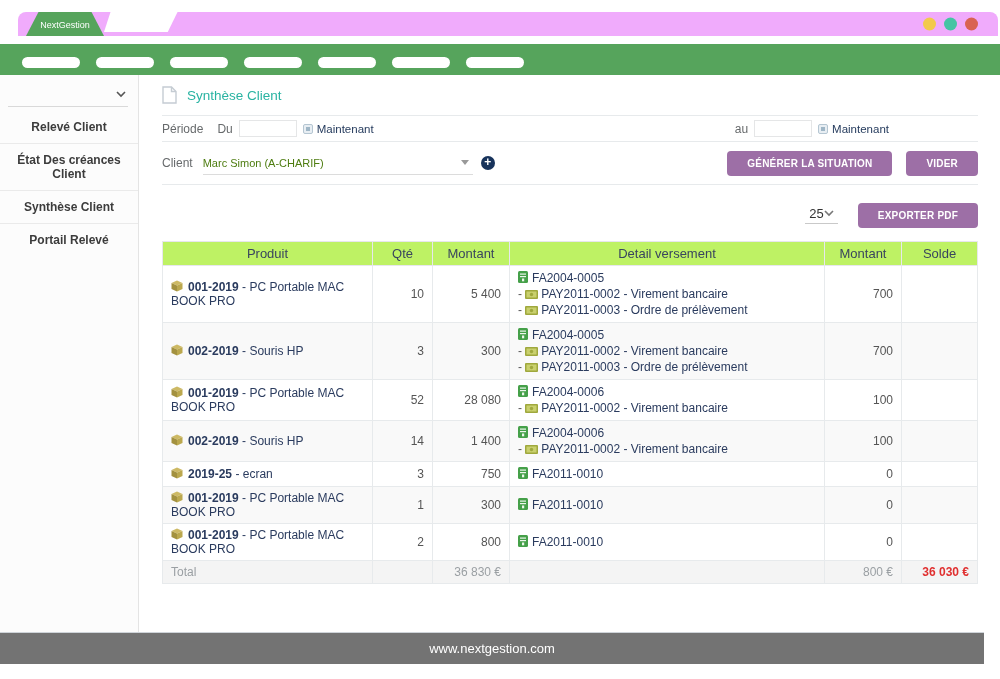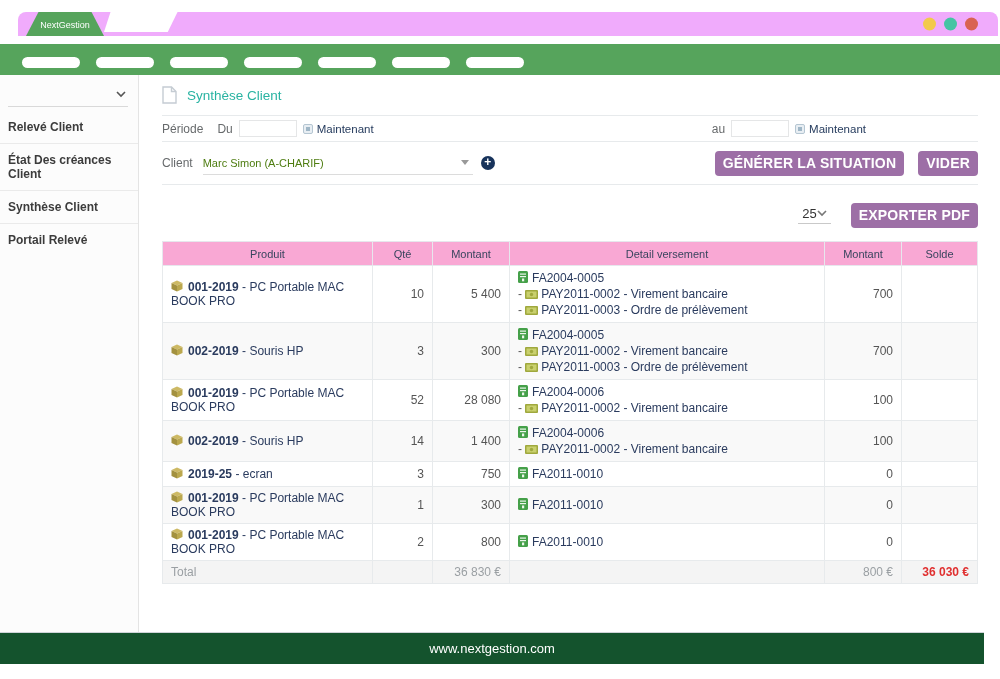--- a/index.html
+++ b/index.html
@@ -21,21 +21,21 @@
   .dot { width:13px; height:13px; border-radius:50%; }
 
   
   .navbar { position:absolute; top:44px; left:0; right:0; height:31px;
             background:#56a45c; display:flex; align-items:center; gap:16px;
             padding-left:22px; padding-top:5px; }
   .pill { width:58px; height:11px; background:#fff; border-radius:6px; }
 
   
   .content { position:absolute; top:75px; left:0; right:0; height:557px; display:flex; }
-  .sidebar { width:140px; background:#fcfcfc; border-right:1px solid #e4e4e4; }
+  .sidebar { width:140px; background:#fcfcfc; border-right:1px solid #e4e4e4;text-align:center; }
   .side-select { margin:8px 10px 4px 8px; height:24px; border-bottom:1px solid #d9d9d9;
                  position:relative; }
   .side-select svg { position:absolute; right:2px; top:8px; }
   .side-items { margin-top:4px; }
   .side-item { padding:9px 8px; font-size:12px; font-weight:bold; color:#3c3c3c;
                border-bottom:1px solid #eaeaea; cursor:pointer; }
   .side-item:last-child { border-bottom:none; }
 
   main { flex:1; background:#fff; padding:0 22px 0 23px; }
 
@@ -47,66 +47,66 @@
   .periode-row .lbl { margin-right:14px; }
   .date-group { display:flex; align-items:center; gap:6px; }
   .date-input { width:58px; height:17px; border:1px solid #e5e6e7; background:#fff;
                 font-size:11px; }
   .now { color:#263c5e; font-size:11.5px; display:flex; align-items:center; gap:4px;
          cursor:pointer; }
   .cal-ic { width:10px; height:10px; background:#e8eef3; border:1px solid #b5c6d2;
             border-radius:2px; display:inline-block; position:relative; }
   .cal-ic:after { content:""; position:absolute; inset:2px; background:#9fb6c6; }
   .spacer { flex:1; }
-  .au-group { margin-right:112px; }
+  .au-group { margin-right:89px; }
 
   .client-row { height:43px; display:flex; align-items:center; font-size:12px;
                 color:#676a6c; border-bottom:1px solid #e7eaec; }
   .client-row .lbl { margin-right:10px; }
   .client-select { width:270px; border-bottom:1px solid #dcdcdc; display:flex;
                    align-items:center; height:24px; cursor:pointer; }
   .client-select .val { color:#4d7c0f; font-size:11px; flex:1; }
   .caret { width:0; height:0; border-left:4px solid transparent;
            border-right:4px solid transparent; border-top:5px solid #999;
            margin-right:4px; }
   .plus-btn { width:14px; height:14px; border-radius:50%; background:#17335b; color:#fff;
               font-size:12px; line-height:13px; text-align:center; margin-left:8px;
               cursor:pointer; font-weight:bold; }
   .btn { background:#9d6fa6; color:#fff; border:none; border-radius:4px;
-         font-weight:bold; font-size:14px; height:25px; padding:0 8px;
+         font-weight:bold; font-size:10px; height:25px; padding:0 20px;
          letter-spacing:.2px; cursor:pointer; font-family:"Liberation Sans",sans-serif; }
   .btn + .btn { margin-left:14px; }
 
   .toolbar-row { margin-top:17px; height:26px; display:flex; justify-content:flex-end;
                  align-items:center; gap:20px; }
   .size-select { display:flex; align-items:center; border-bottom:1px solid #c9c9c9;
                  padding:0 4px 2px 4px; font-size:13px; color:#333; cursor:pointer; }
 
   
   table { margin-top:13px; width:815px; border-collapse:collapse; table-layout:fixed;
           font-size:12px; }
-  thead th { background:#f9a8d4; color:#39455e; font-weight:normal; font-size:11px;
+  thead th { background:#bef264; color:#39455e; font-weight:normal; font-size:13px;
              height:24px; text-align:center; border:1px solid #e7e7ed; }
   tbody td { border:1px solid #e7eaec; padding:4px 8px; vertical-align:middle;
              color:#555; }
   tr.alt td { background:#f9f9f9; }
   .c-num { text-align:right; }
   .c-prod { display:flex is not valid on td; }
   .c-prod .navy { margin-left:5px; }
   .navy { color:#2a3b5e; }
   .c-prod svg, .inv-line svg, .pay-line svg { vertical-align:-1px; }
   .c-detail div { line-height:16px; white-space:nowrap; overflow:hidden; }
   .inv-line span.inv { margin-left:4px; }
   .pay-line { color:#5a5a5a; }
   .pay-line .navy { margin-left:3px; }
   tr.total td { background:#f4f4f4; color:#9a9fa3; }
   tr.total td.red { color:#e02f2f; font-weight:bold; }
 
   
-  .footer { position:absolute; top:632px; left:0; right:16px; height:32px; background:#14532d;
+  .footer { position:absolute; top:632px; left:0; right:16px; height:32px; background:#737373;
             color:#fff; font-size:13px; display:flex; align-items:center;
             justify-content:center; border-top:1px solid #cfd4d9; }
 </style>
 </head>
 <body>
 
 <div class="window">
 
   <div class="topbar">
     <div class="brand-tab">

